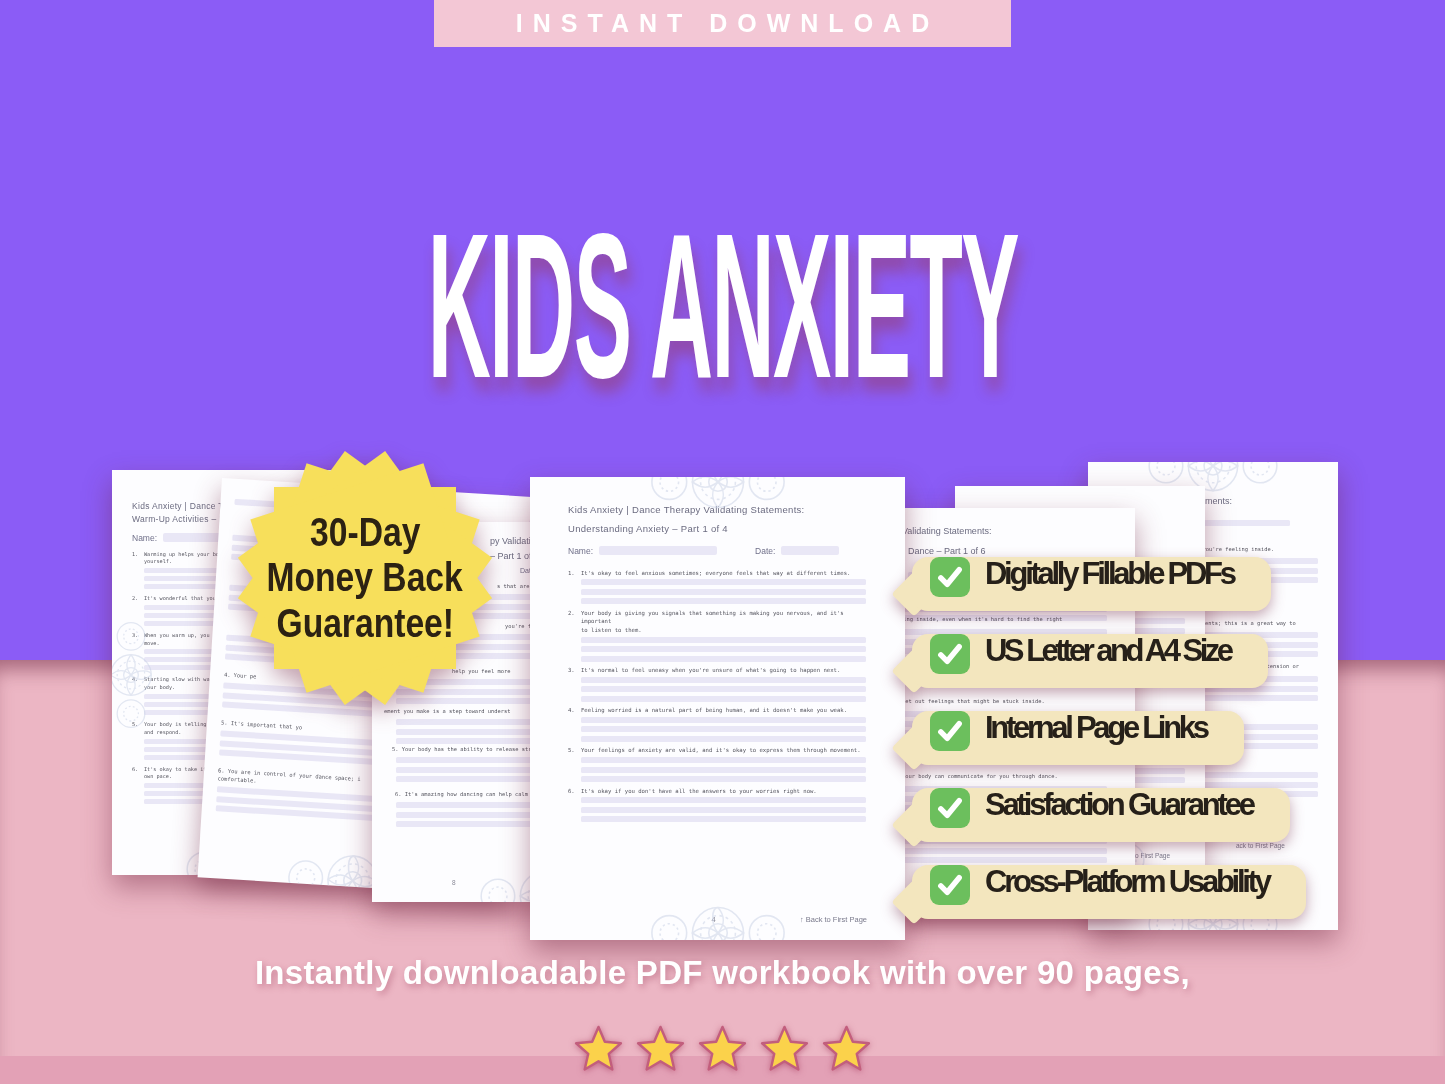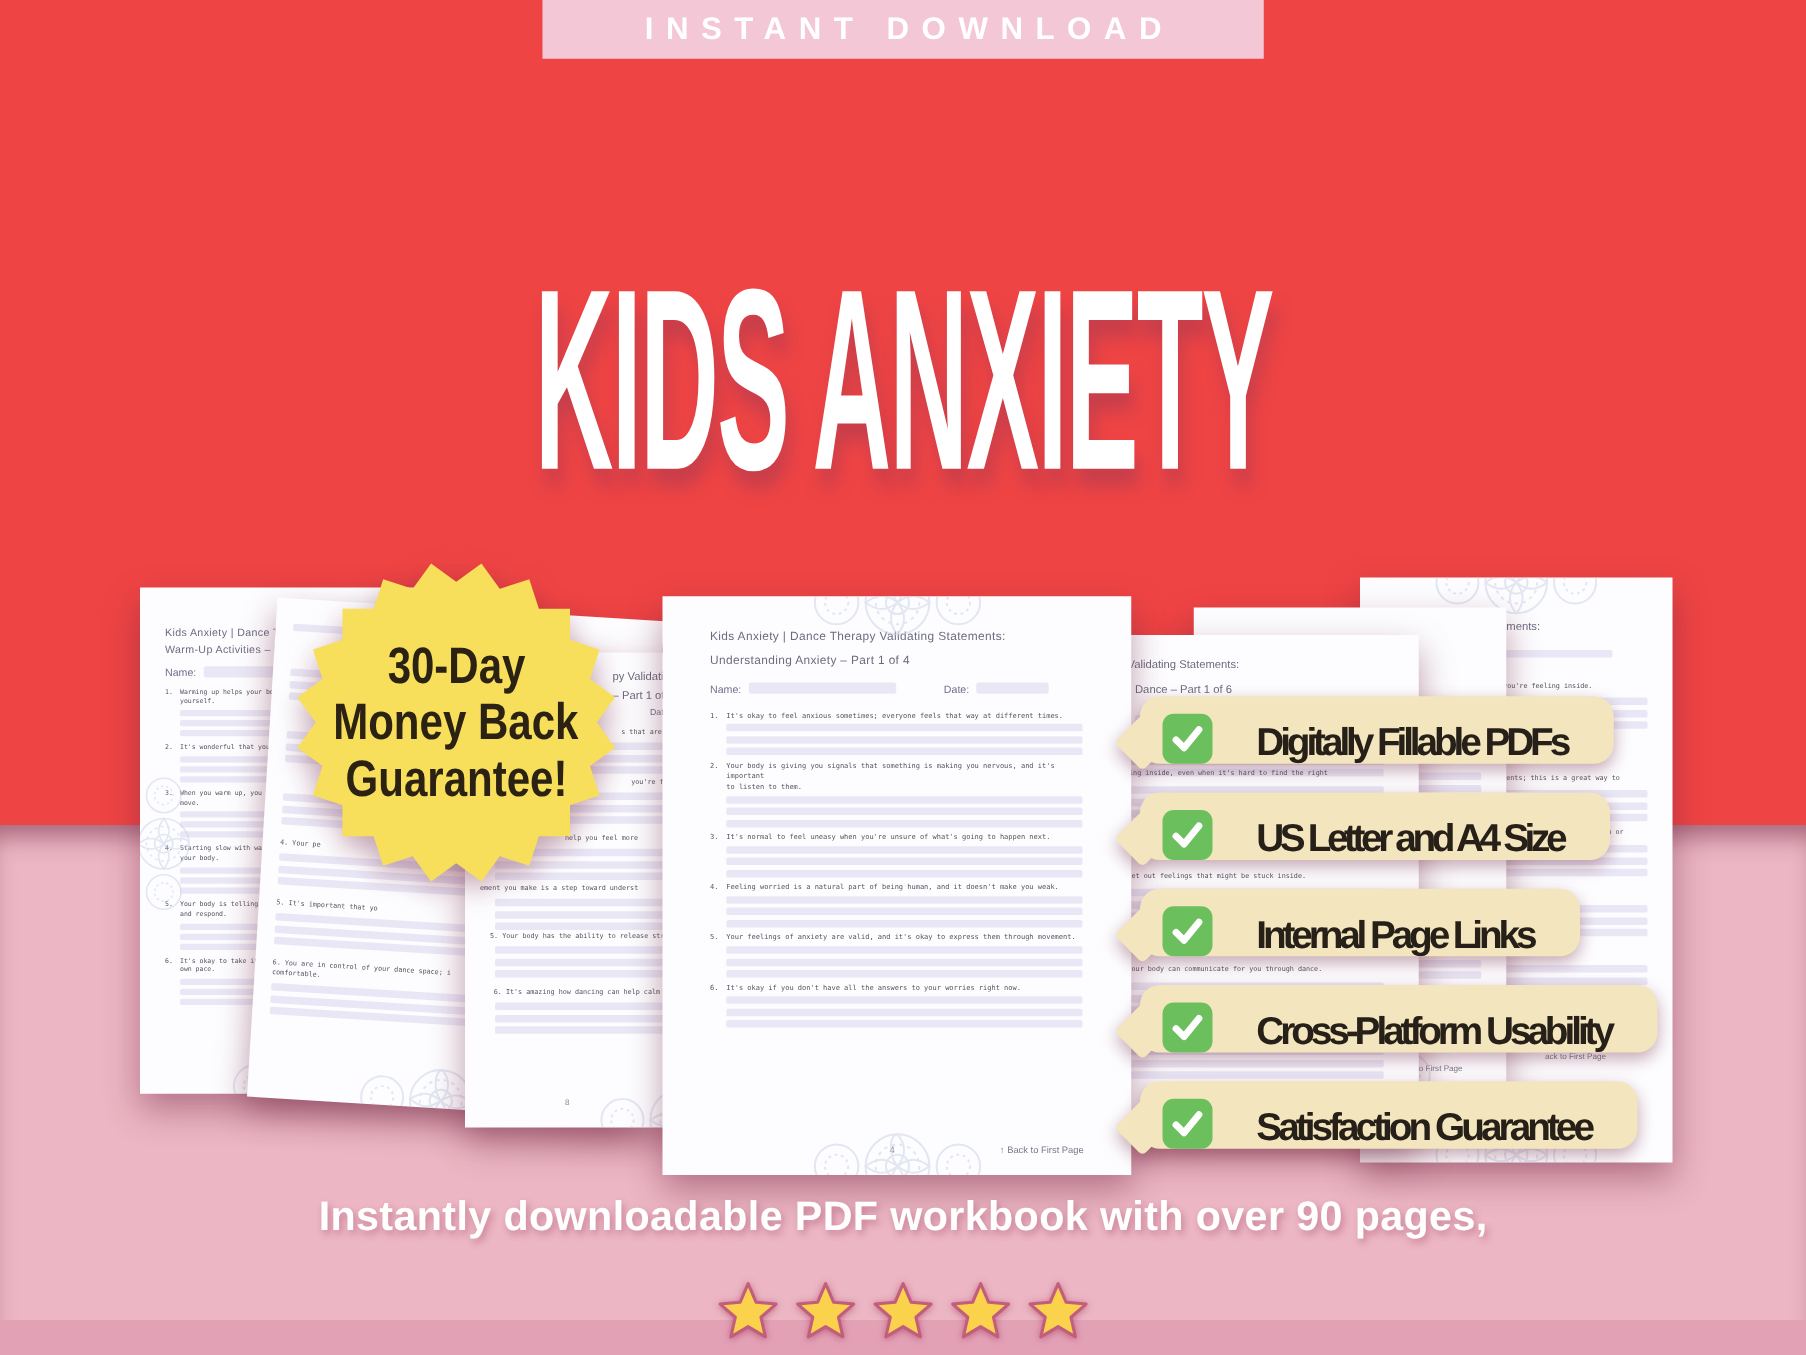--- a/index.html
+++ b/index.html
@@ -1,18 +1,18 @@
 <!DOCTYPE html>
 <html><head>
 <meta charset="utf-8">
 <style>
   * { margin:0; padding:0; box-sizing:border-box; }
   html,body { width:1445px; height:1084px; }
   body { font-family:"Liberation Sans", sans-serif; overflow:hidden; }
-  .stage { position:relative; width:1445px; height:1084px; background:#ef4444; overflow:hidden; }
+  .stage { position:relative; width:1445px; height:1084px; background:#8b5cf6; overflow:hidden; }
 
   
   .bg-lower { position:absolute; left:0; top:660px; width:100%; height:424px; background:#ECB6C4;
               box-shadow: inset 0 18px 20px -9px rgba(105,35,60,.55); }
   .bg-footstrip { position:absolute; left:0; top:1056px; width:100%; height:28px; background:#E3A1B6; }
 
   
   .banner { position:absolute; left:434px; top:0; width:577px; height:47px; background:#F3C7D5;
             display:flex; align-items:center; justify-content:center; z-index:12; }
   .banner span { color:#fff; font-weight:bold; font-size:25px; letter-spacing:10px; padding-left:10px; }
@@ -97,21 +97,21 @@
   .r54 { transform:rotate(54deg); } .r72 { transform:rotate(72deg); }
   .sb-text { position:absolute; inset:0; display:flex; flex-direction:column; align-items:center; justify-content:center; z-index:2; }
   .sb-text div { font-weight:bold; font-size:41px; line-height:1.1; color:#2C2213; transform:scaleX(.82); white-space:nowrap; }
 
   
   .features { position:absolute; left:898px; top:557px; z-index:20; display:flex; flex-direction:column; gap:3px; align-items:flex-start; }
   .feature { position:relative; height:74px; filter:drop-shadow(0 5px 7px rgba(110,35,60,.4)); }
   .feature .tip { position:absolute; left:0; top:50%; width:32px; height:32px; background:#F3E6BE;
                   transform:translateY(-50%) rotate(45deg); border-radius:4px; }
   .feature .body { position:relative; margin-left:14px; height:54px; background:#F3E6BE; border-radius:16px;
-                   display:flex; align-items:flex-end; padding:0 32px 0 18px;gap:20px; }
+                   display:flex; align-items:flex-start; padding:0 32px 0 18px; }
   .checkbox { width:40px; height:40px; border-radius:9px; background:#6CBF5D; margin-right:15px; flex:none;
               display:flex; align-items:center; justify-content:center; }
   .checkbox svg { width:26px; height:22px; }
   .feature .label-svg { display:block; }
   .feature text { font-family:"Liberation Sans", sans-serif; font-weight:bold; fill:#262019; font-size:31px; }
 
   
   .tagline { position:absolute; top:951px; left:0; width:100%; text-align:center; z-index:15; }
   .tagline div { color:#fff; font-weight:bold; font-size:33px; line-height:1.32; letter-spacing:.3px;
                  text-shadow:2px 3px 6px rgba(150,55,85,.4); }
@@ -568,35 +568,35 @@
       </div>
     </div>
     <div class="feature">
       <span class="tip"></span>
       <div class="body">
         <span class="checkbox">
             <svg viewBox="0 0 28 24">
               <use href="#check-shape"></use>
             </svg>
           </span>
-        <svg class="label-svg" width="289" height="34">
-            <text x="0" y="27" textLength="287" lengthAdjust="spellingAndGlyphs">Cross-Platform Usability</text>
+        <svg class="label-svg" width="273" height="34">
+            <text x="0" y="27" textLength="271" lengthAdjust="spellingAndGlyphs">Satisfaction Guarantee</text>
           </svg>
       </div>
     </div>
     <div class="feature">
       <span class="tip"></span>
       <div class="body">
         <span class="checkbox">
             <svg viewBox="0 0 28 24">
               <use href="#check-shape"></use>
             </svg>
           </span>
-        <svg class="label-svg" width="273" height="34">
-            <text x="0" y="27" textLength="271" lengthAdjust="spellingAndGlyphs">Satisfaction Guarantee</text>
+        <svg class="label-svg" width="289" height="34">
+            <text x="0" y="27" textLength="287" lengthAdjust="spellingAndGlyphs">Cross-Platform Usability</text>
           </svg>
       </div>
     </div>
   </div>
 
   <div class="tagline">
     <div>Instantly downloadable PDF workbook with over 90 pages,</div>
   </div>
   <div class="stars">
       <svg class="star" viewBox="0 0 100 100">

